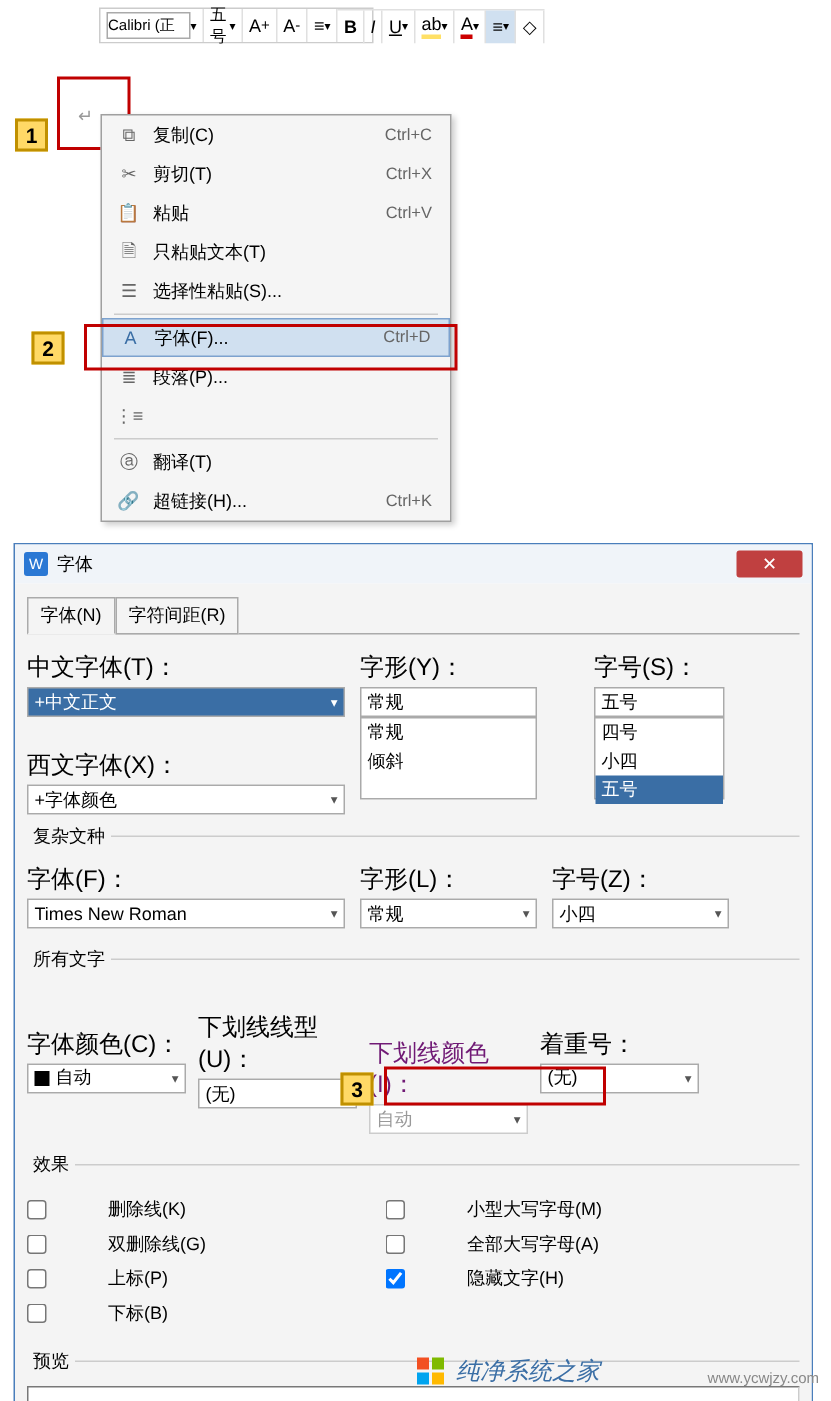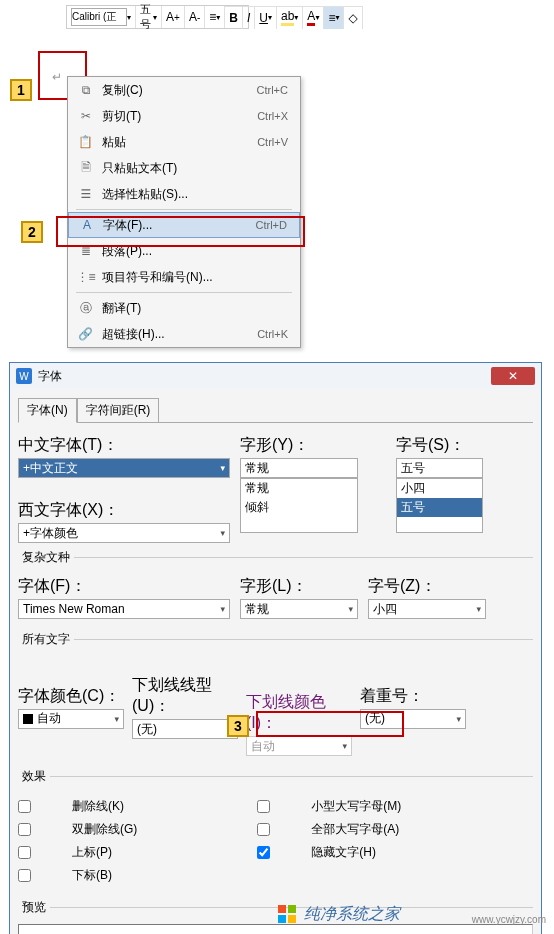--- a/index.html
+++ b/index.html
@@ -132,21 +132,20 @@
     <span class="menu-icon" style="color:#3a6ea5;">A</span>
     <span class="menu-label">字体(F)...</span>
     <span class="menu-shortcut">Ctrl+D</span>
   </div>
   <div class="menu-item">
     <span class="menu-icon">≣</span>
     <span class="menu-label">段落(P)...</span>
   </div>
   <div class="menu-item">
     <span class="menu-icon">⋮≡</span>
-    <span class="menu-label">项目符号和编号(N)...</span>
   </div>
   <div class="menu-sep"></div>
   <div class="menu-item">
     <span class="menu-icon">ⓐ</span>
     <span class="menu-label">翻译(T)</span>
   </div>
   <div class="menu-item">
     <span class="menu-icon">🔗</span>
     <span class="menu-label">超链接(H)...</span>
     <span class="menu-shortcut">Ctrl+K</span>
@@ -192,20 +191,21 @@
             <div class="opt">常规</div>
             <div class="opt">倾斜</div>
           </div>
         </div>
         <div class="col" style="width:115px;padding-left:28px;">
           <div class="lbl">字号(S)：</div>
           <div class="sel-box">
               <span>五号</span>
             </div>
           <div class="listbox" style="height:55px;">
+            <div class="opt">四号</div>
             <div class="opt">小四</div>
             <div class="opt sel">五号</div>
           </div>
         </div>
       </div>
 
       <fieldset>
         <legend>复杂文种</legend>
         <div class="row" style="gap:10px;">
           <div class="col" style="width:212px;">

